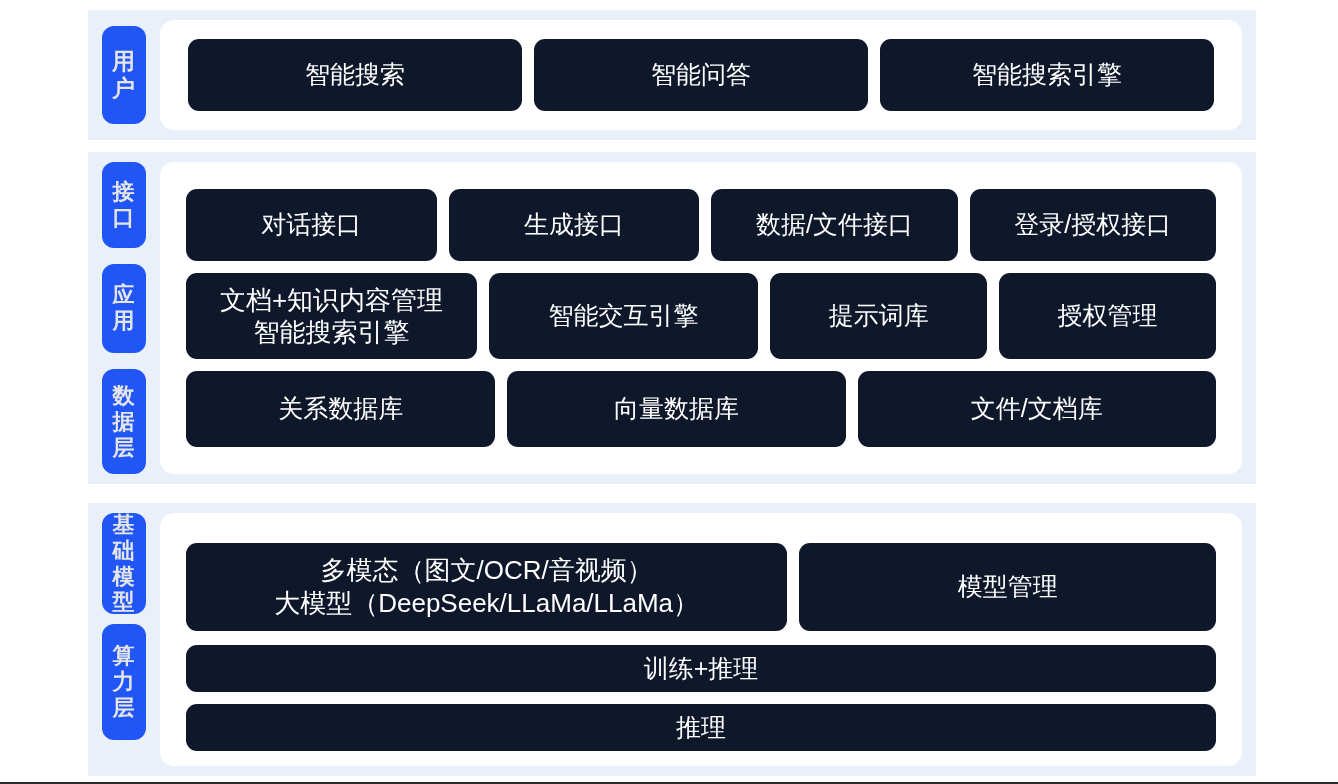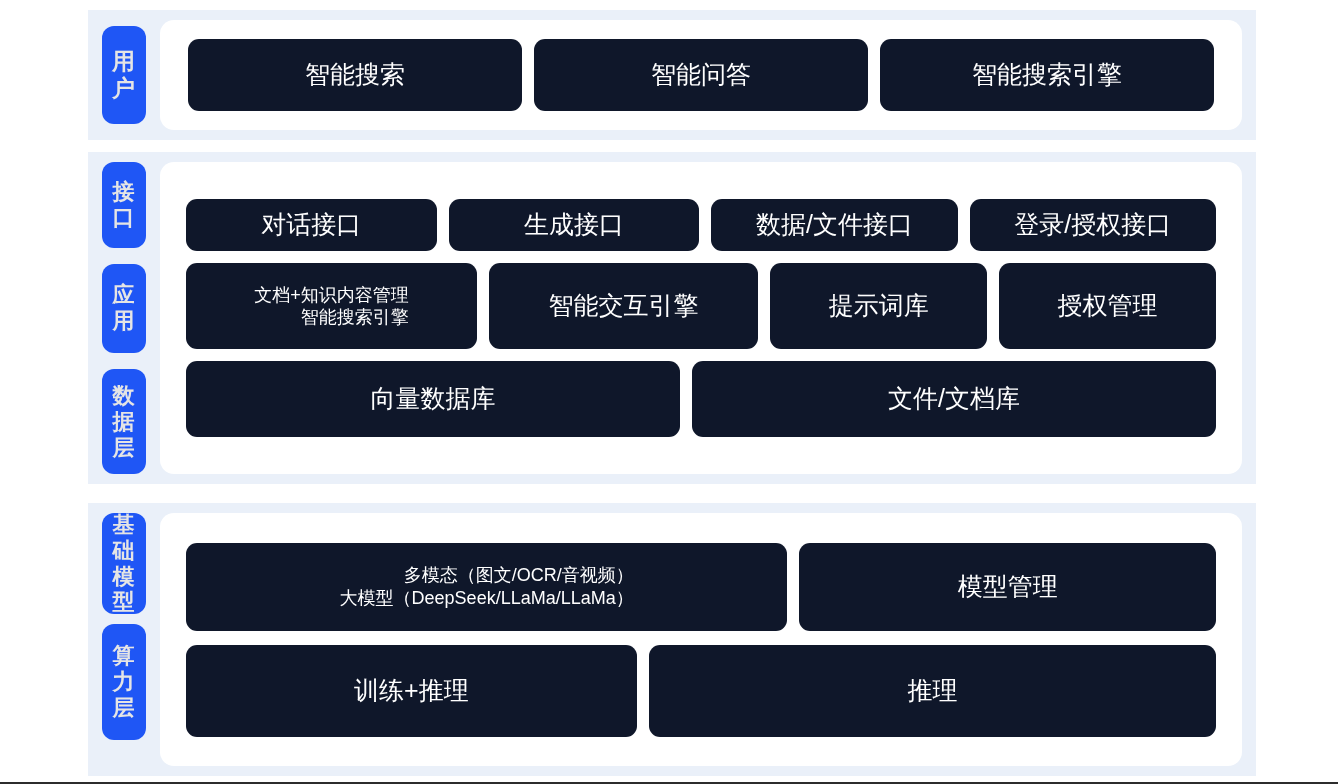--- a/index.html
+++ b/index.html
@@ -93,48 +93,48 @@
     font-size: 25px;
     line-height: 1.25;
     display: flex;
     align-items: center;
     justify-content: center;
     text-align: center;
     padding: 8px 10px;
     box-sizing: border-box;
     white-space: pre-line;
   }
-  .box.small-text { font-size: 18px; text-align: right; }
+  .box.small-text { font-size: 26px; }
 
   
   #section-user { top: 10px; height: 130px; }
   #section-user .rail { padding-top: 16px; }
   #section-user .layer-tab { height: 98px; font-size: 23px; }
   #section-user .card { padding: 16px 28px; }
   #section-user .box { height: 72px; flex: 1 1 0; }
 
   
   #section-platform { top: 152px; height: 332px; }
   #section-platform .rail { padding-top: 10px; gap: 16px; }
   #section-platform .layer-tab.t-interface { height: 88px; }
   #section-platform .layer-tab.t-application { height: 92px; }
   #section-platform .layer-tab.t-data { height: 108px; }
   #section-platform .card { padding: 20px 26px; gap: 12px; }
-  #section-platform .row { height: 52px; }
+  #section-platform .row { height: 72px; }
   #section-platform .row.r-app { height: 86px; }
   #section-platform .row.r-data { height: 76px; }
 
   
   #section-base { top: 503px; height: 273px; }
   #section-base .rail { padding-top: 10px; gap: 10px; }
   #section-base .layer-tab.t-basemodel { height: 101px; }
   #section-base .layer-tab.t-compute { height: 116px; }
   #section-base .card { padding: 20px 26px; gap: 14px; }
   #section-base .row { height: 88px; }
-  #section-base .row.r-compute { height: 92px; }
+  #section-base .row.r-compute { height: 92px; flex-direction: column; }
 
   .bottom-rule {
     position: absolute;
     left: 0;
     top: 782px;
     width: 1338px;
     height: 2px;
     background: #2c2c2c;
   }
 </style>
@@ -173,20 +173,21 @@
 
       <div class="row r-app">
         <div class="box small-text" style="flex:1.5 1 0;">文档+知识内容管理
 智能搜索引擎</div>
         <div class="box" style="flex:1.38 1 0;">智能交互引擎</div>
         <div class="box" style="flex:1.09 1 0;">提示词库</div>
         <div class="box" style="flex:1.09 1 0;">授权管理</div>
       </div>
 
       <div class="row r-data">
+        <div class="box" style="flex:1 1 0;">关系数据库</div>
         <div class="box" style="flex:1.1 1 0;">向量数据库</div>
         <div class="box" style="flex:1.17 1 0;">文件/文档库</div>
       </div>
 
     </div>
   </div>
 
   <div class="section" id="section-base">
     <div class="rail">
       <div class="layer-tab t-basemodel">基础模型</div>

